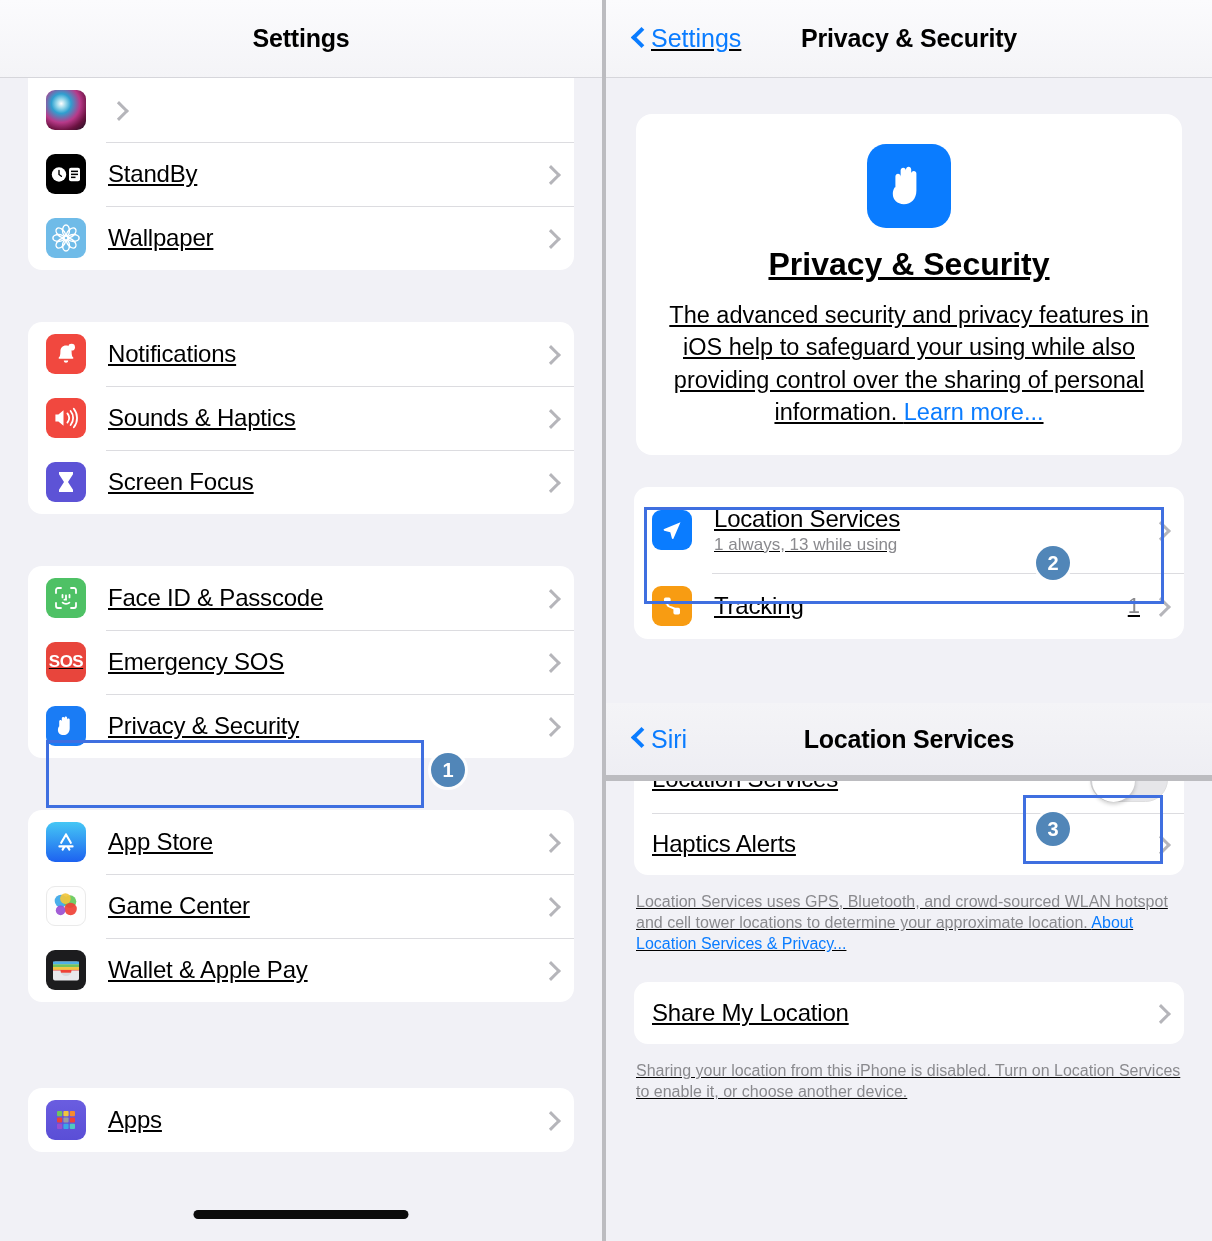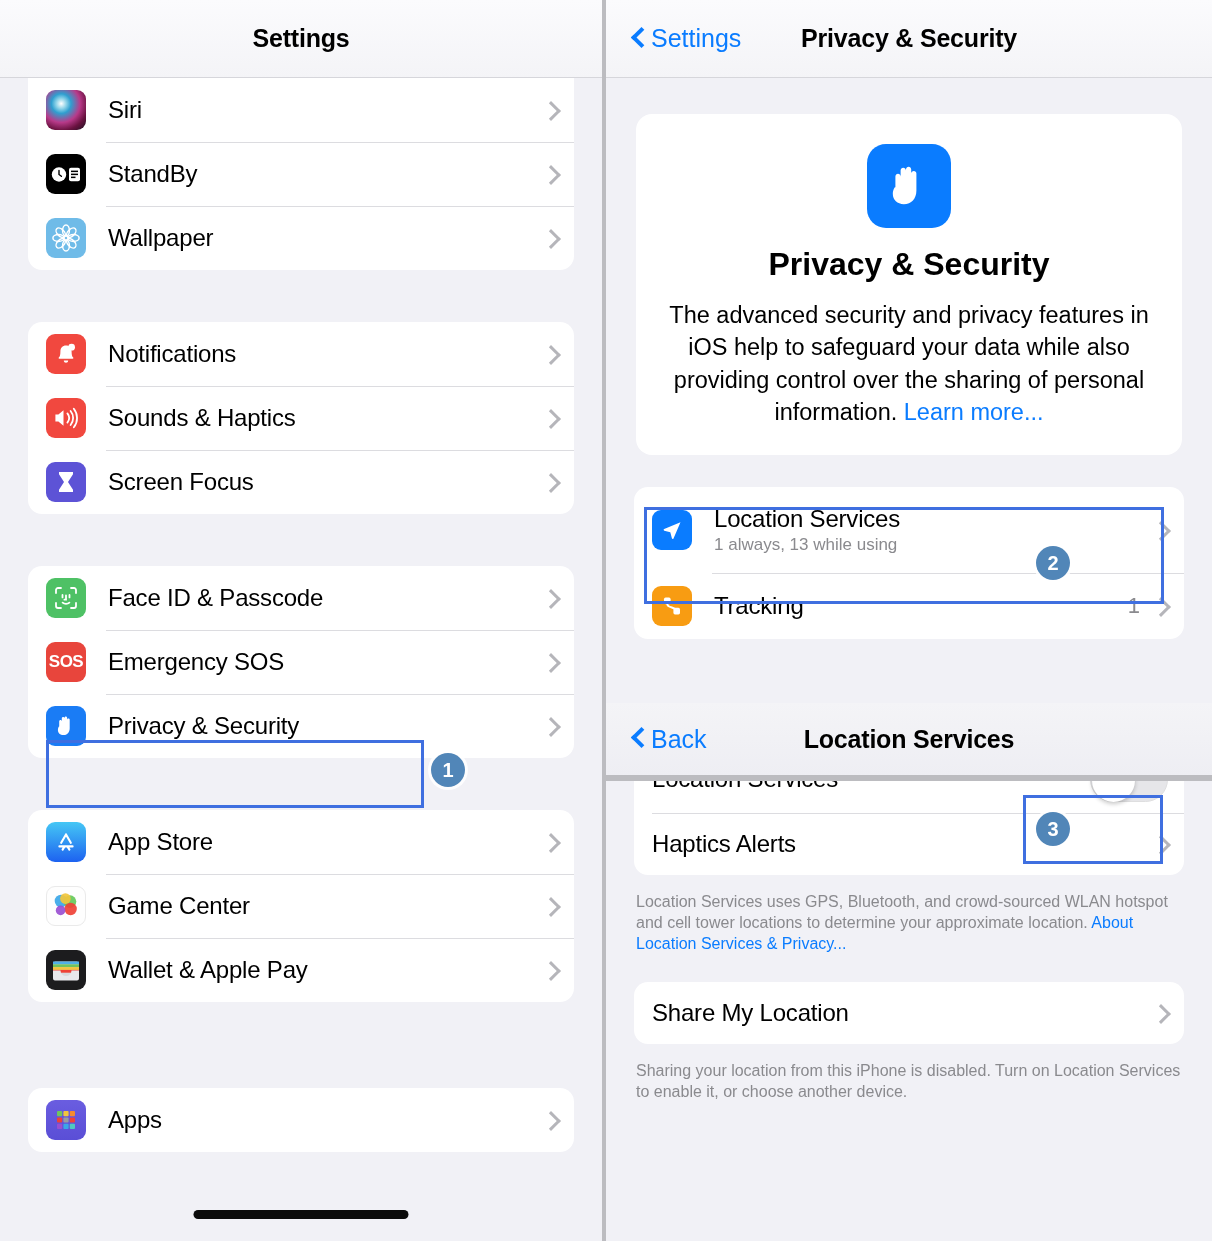--- a/index.html
+++ b/index.html
@@ -7,20 +7,21 @@
     width: 1212px; height: 1241px;
     font-family: "Liberation Sans", sans-serif;
     background: #ffffff;
     overflow: hidden;
   }
   .screen {
     position: relative;
     width: 1212px; height: 1012px;
     display: flex;
     background: #c9c9cc;
+    text-decoration: underline;
   }
 
   
   .panel {
     position: relative;
     background: #f1f1f6;
     overflow: hidden;
   }
   .panel-left  { width: 606px; height: 1241px; border-right: 4px solid #bcbcc0; }
   .panel-right { width: 606px; height: 1241px; display: flex; flex-direction: column; }
@@ -183,21 +184,20 @@
       <div class="navbar-center">
         <span class="navbar-title">Settings</span>
       </div>
     </div>
 
     <div class="scroll">
 
       <div class="group flat-top" style="margin-top:0;">
         <div class="row">
           <span class="app-icon ic-siri"></span>
-          <span class="row-label">Siri</span>
           <span class="chev-right"></span>
         </div>
         <div class="row">
           <span class="app-icon ic-standby">
             <svg width="30" height="17" viewBox="0 0 30 17">
               <circle cx="8" cy="8.5" r="7.2" fill="#fff"></circle>
               <path d="M8 4.5v4l2.4 1.8" stroke="#000" stroke-width="1.4" fill="none" stroke-linecap="round"></path>
               <rect x="18" y="1.8" width="11" height="13.4" rx="2" fill="#fff"></rect>
               <rect x="20" y="4.6" width="7" height="1.5" fill="#000"></rect>
               <rect x="20" y="7.6" width="7" height="1.5" fill="#000"></rect>
@@ -384,21 +384,21 @@
         </div>
       </div>
 
       <div class="hero">
         <div class="hero-icon">
           <svg width="52" height="52" viewBox="0 0 26 26">
             <path d="M6.2 13.6V8.3c0-.8.6-1.4 1.3-1.4s1.3.6 1.3 1.4v3.1V5.3c0-.8.6-1.4 1.3-1.4s1.4.6 1.4 1.4v6.1V4.8c0-.8.6-1.4 1.3-1.4s1.3.6 1.3 1.4v6.6V6.8c0-.8.6-1.3 1.3-1.3s1.3.5 1.3 1.3v8.4c0 4-2.5 6.9-6.3 6.9-3.2 0-5.5-2.2-5.5-5.2 0-1.2.3-2.2 1-3.3z" fill="#fff"></path>
           </svg>
         </div>
         <div class="hero-title">Privacy &amp; Security</div>
-        <div class="hero-body"><span>The advanced security and privacy features in iOS help to safeguard your data while also providing control over the sharing of personal information. </span><span class="link">Learn more...</span></div>
+        <div class="hero-body"><span>The advanced security and privacy features in iOS help to safeguard your using while also providing control over the sharing of personal information. </span><span class="link">Learn more...</span></div>
       </div>
 
       <div class="group" style="margin-top:32px;">
         <div class="row" style="height:86px;">
           <span class="app-icon ic-loc">
             <svg width="26" height="26" viewBox="0 0 26 26">
               <path d="M21.5 5.2L5.2 12.1c-.8.3-.7 1.4.1 1.6l6 1.6 1.6 6c.2.8 1.3.9 1.6.1z" fill="#fff"></path>
             </svg>
           </span>
           <span class="row-text">
@@ -452,21 +452,21 @@
         </div>
       </div>
 
       <div class="footer-note">Sharing your location from this iPhone is disabled. Turn on Location Services to enable it, or choose another device.</div>
     </div>
 
     <div style="position:absolute; left:0; top:703px; width:606px; height:72px;
                 background:linear-gradient(#f4f4f7,#eeeef3); display:flex; align-items:center;">
       <div class="back-btn">
         <span class="chev-left"></span>
-        <span>Back</span>
+        <span>Siri</span>
       </div>
       <div class="navbar-center">
         <span class="navbar-title">Location Services</span>
       </div>
     </div>
     <div style="position:absolute; left:0; top:775px; width:606px; height:6px; background:#bcbcc0;"></div>
 
     <div class="hl" style="left:38px; top:507px; width:520px; height:97px;"></div>
     <div class="badge" style="left:430px; top:546px;">2</div>
 

